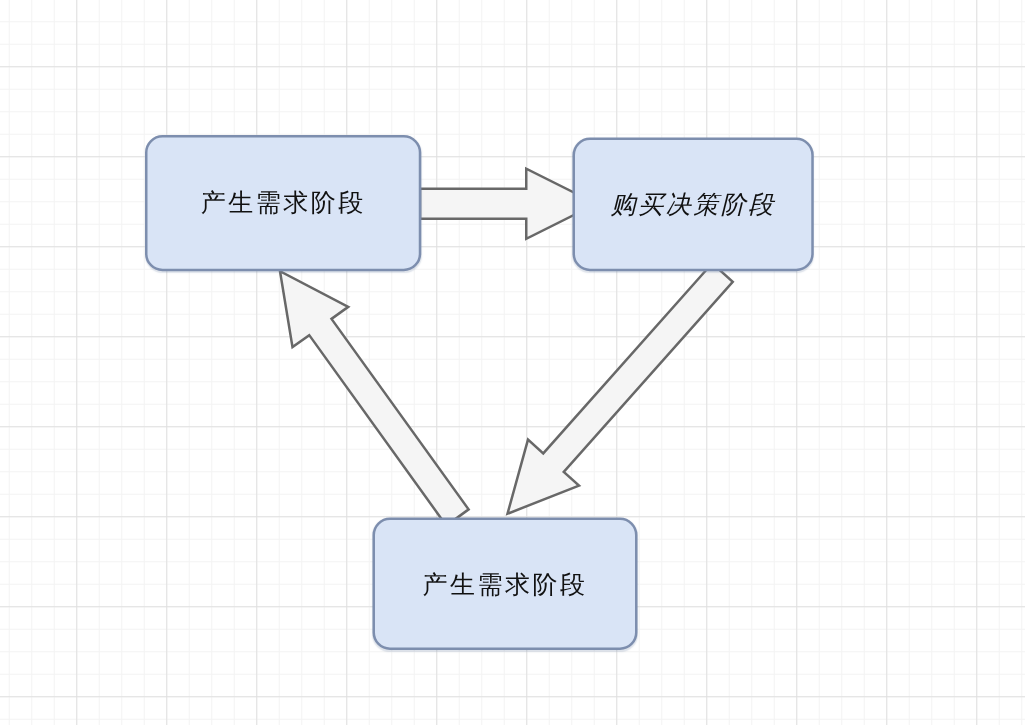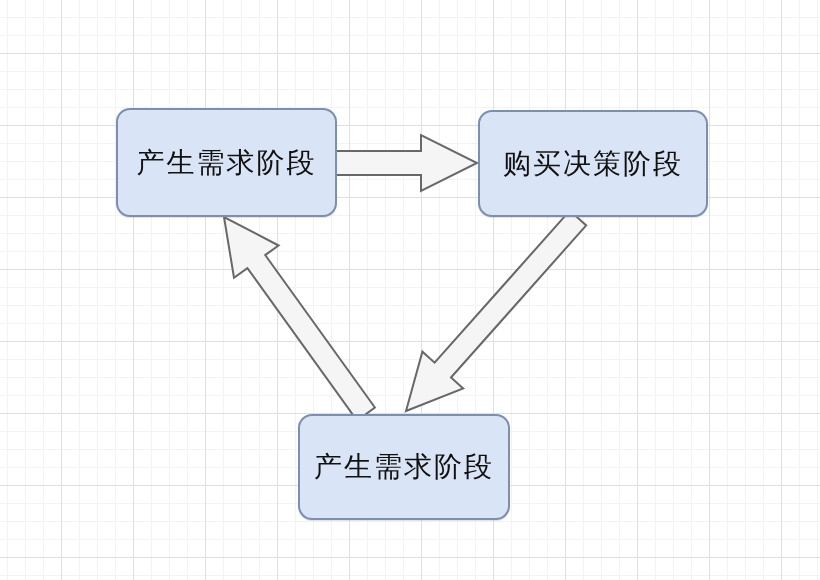--- a/index.html
+++ b/index.html
@@ -46,28 +46,28 @@
     z-index: 2;
     display: flex;
     align-items: center;
     justify-content: center;
     background: var(--node-fill);
     border: 2px solid var(--node-border);
     border-radius: 14px;
     box-shadow: 0 1px 1px rgba(120,140,170,0.25);
   }
   .node-label {
-    font-size: 28px;
+    font-size: 20px;
     font-weight: 500;
     letter-spacing: 2px;
     color: var(--text-color);
     white-space: nowrap;
   }
   .node-demand   { left: 116px; top: 108px; width: 221px; height: 109px; }
-  .node-purchase { left: 478px; top: 110px; width: 230px; height: 107px; }
+  .node-purchase { left: 458px; top: 110px; width: 193px; height: 107px; font-style: italic; }
   .node-share    { left: 298px; top: 414px; width: 212px; height: 106px; }
 </style>
 </head>
 <body>
 
 <div class="canvas">
 
   <svg class="edges-layer" viewBox="0 0 820 580" xmlns="http://www.w3.org/2000/svg">
 
     <polygon class="block-arrow" points="336,151 421,151 421,135 477,163 421,191 421,175 336,175"></polygon>

